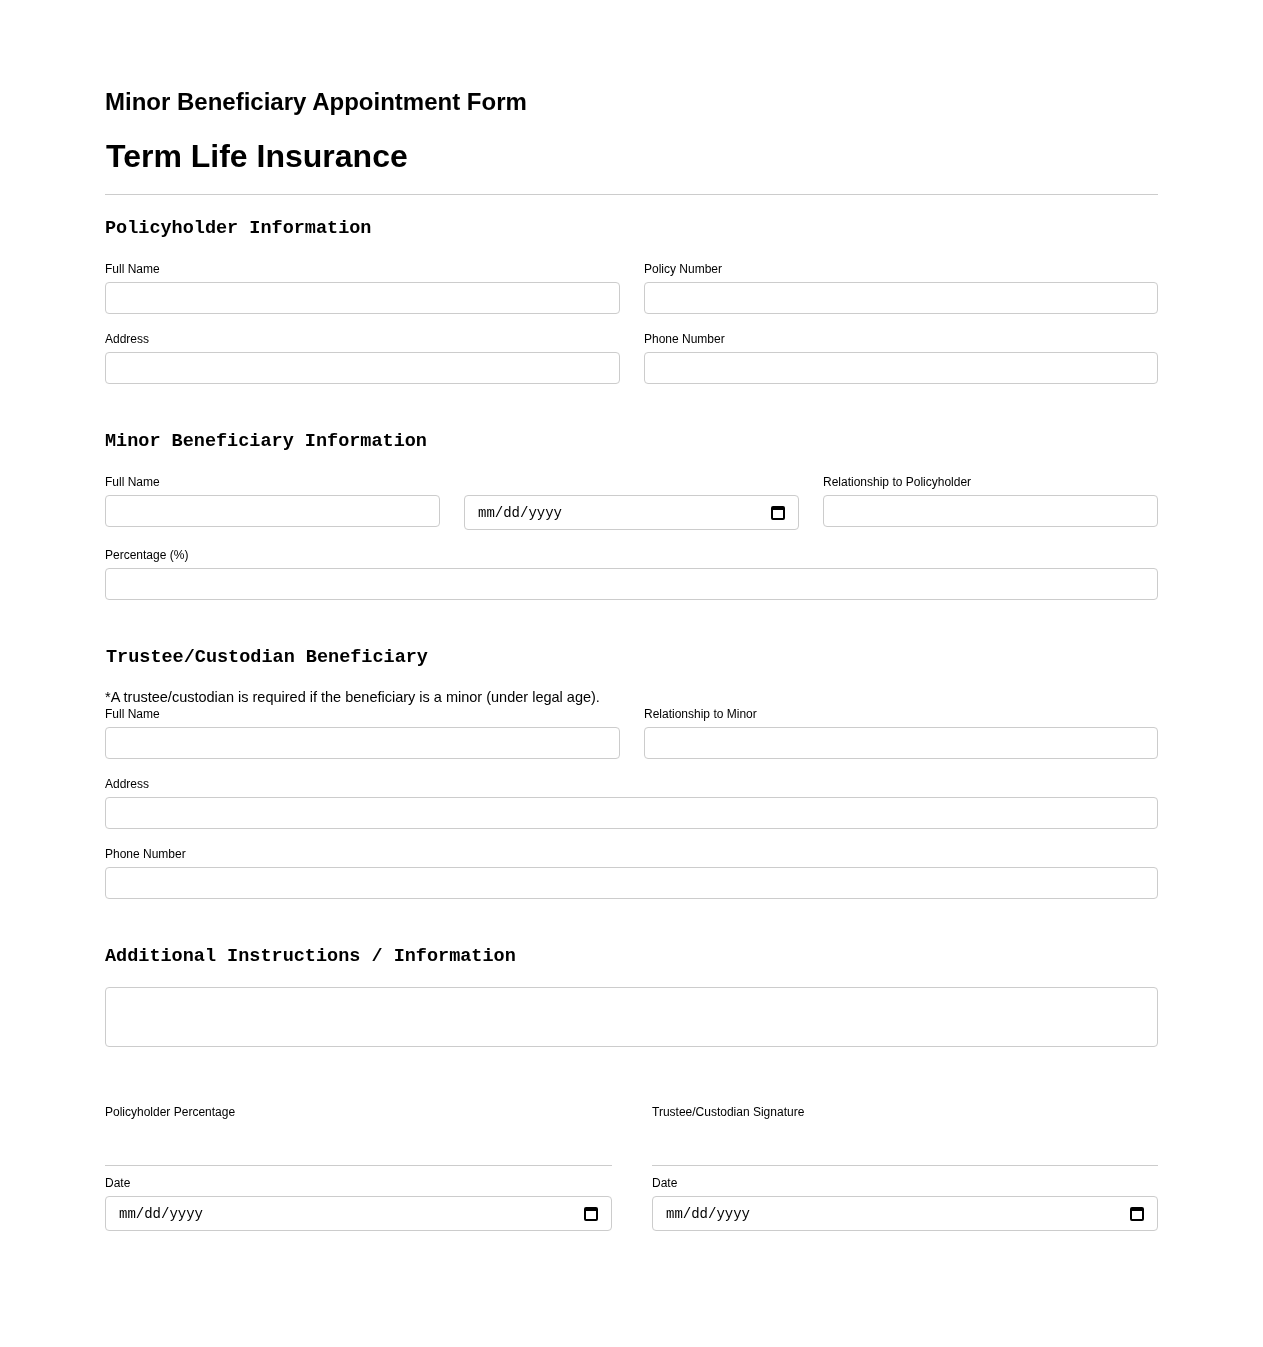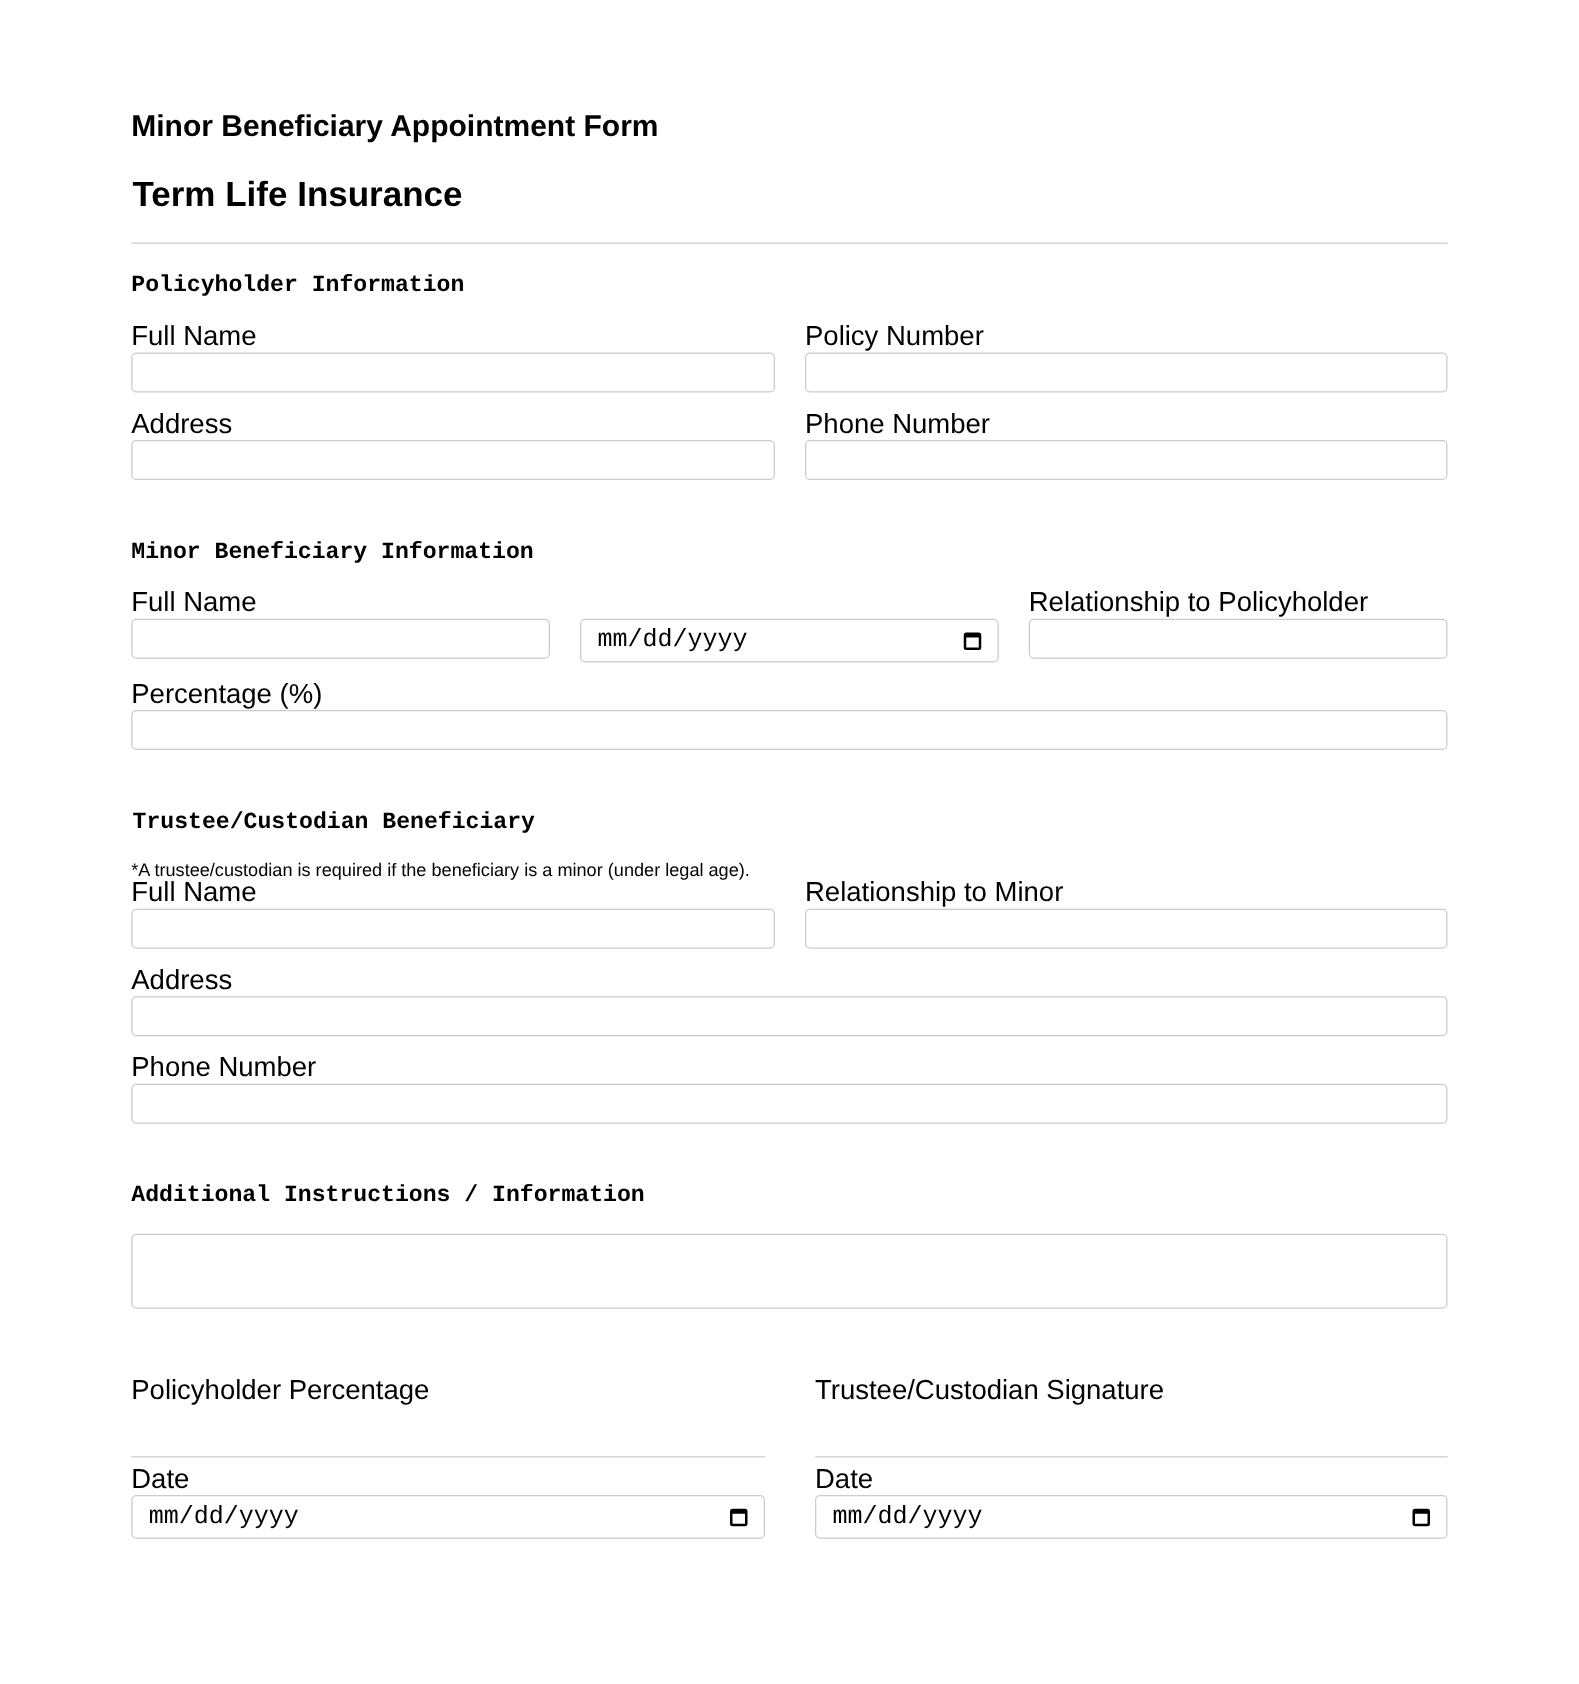--- a/index.html
+++ b/index.html
@@ -3,33 +3,33 @@
 <meta charset="utf-8">
 <style>
   * { box-sizing: border-box; }
   html, body { margin: 0; padding: 0; background: #ffffff; }
   body {
     width: 1263px; height: 1347px; position: relative;
     font-family: "Liberation Sans", sans-serif; color: #000;
   }
   .page { position: absolute; left: 105px; top: 0; width: 1053px; }
   h1 { position: absolute; left: 0; top: 84px; margin: 0; font-size: 24px; font-weight: bold; line-height: 36px; }
-  h2.sub { position: absolute; left: 1px; top: 142px; margin: 0; font-size: 28px; font-weight: bold; line-height: 28px; }
+  h2.sub { position: absolute; left: 1px; top: 142px; margin: 0; font-size: 32px; font-weight: bold; line-height: 28px; }
   .rule { position: absolute; left: 0; top: 194px; width: 1053px; height: 0; border-top: 1px solid #cccccc; }
   .sec-title { position: absolute; left: 0; margin: 0; font-size: 18.5px; font-weight: bold; line-height: 22px; font-family: Liberation Mono, monospace; }
-  .lbl { position: absolute; font-size: 22px; line-height: 18px; white-space: nowrap; }
+  .lbl { position: absolute; font-size: 12px; line-height: 18px; white-space: nowrap; }
   .inp {
     position: absolute; height: 32px; border: 1px solid #cccccc; border-radius: 4px;
     background: #fff; padding: 0 10px; font-family: "Liberation Sans", sans-serif; font-size: 16px;
   }
   .date {
     position: absolute; height: 35px; border: 1px solid #cccccc; border-radius: 4px; background: #fff;
     display: flex; align-items: center; justify-content: space-between; padding: 0 13px 0 13px;
   }
-  .date .ph { font-family: "Liberation Mono", monospace; font-size: 20px; color: #000; }
+  .date .ph { font-family: "Liberation Mono", monospace; font-size: 14px; color: #000; }
   .cal { width: 14px; height: 14px; border: 2px solid #000; border-top-width: 4px; border-radius: 2px; }
   .note { position: absolute; font-size: 14.5px; line-height: 16px; white-space: nowrap; }
   textarea.inp { height: 60px; resize: none; padding: 8px 10px; }
   .sigline { position: absolute; height: 0; border-top: 1px solid #cccccc; }
 </style>
 </head>
 <body>
 
 <div class="page">
   <h1>Minor Beneficiary Appointment Form</h1>

